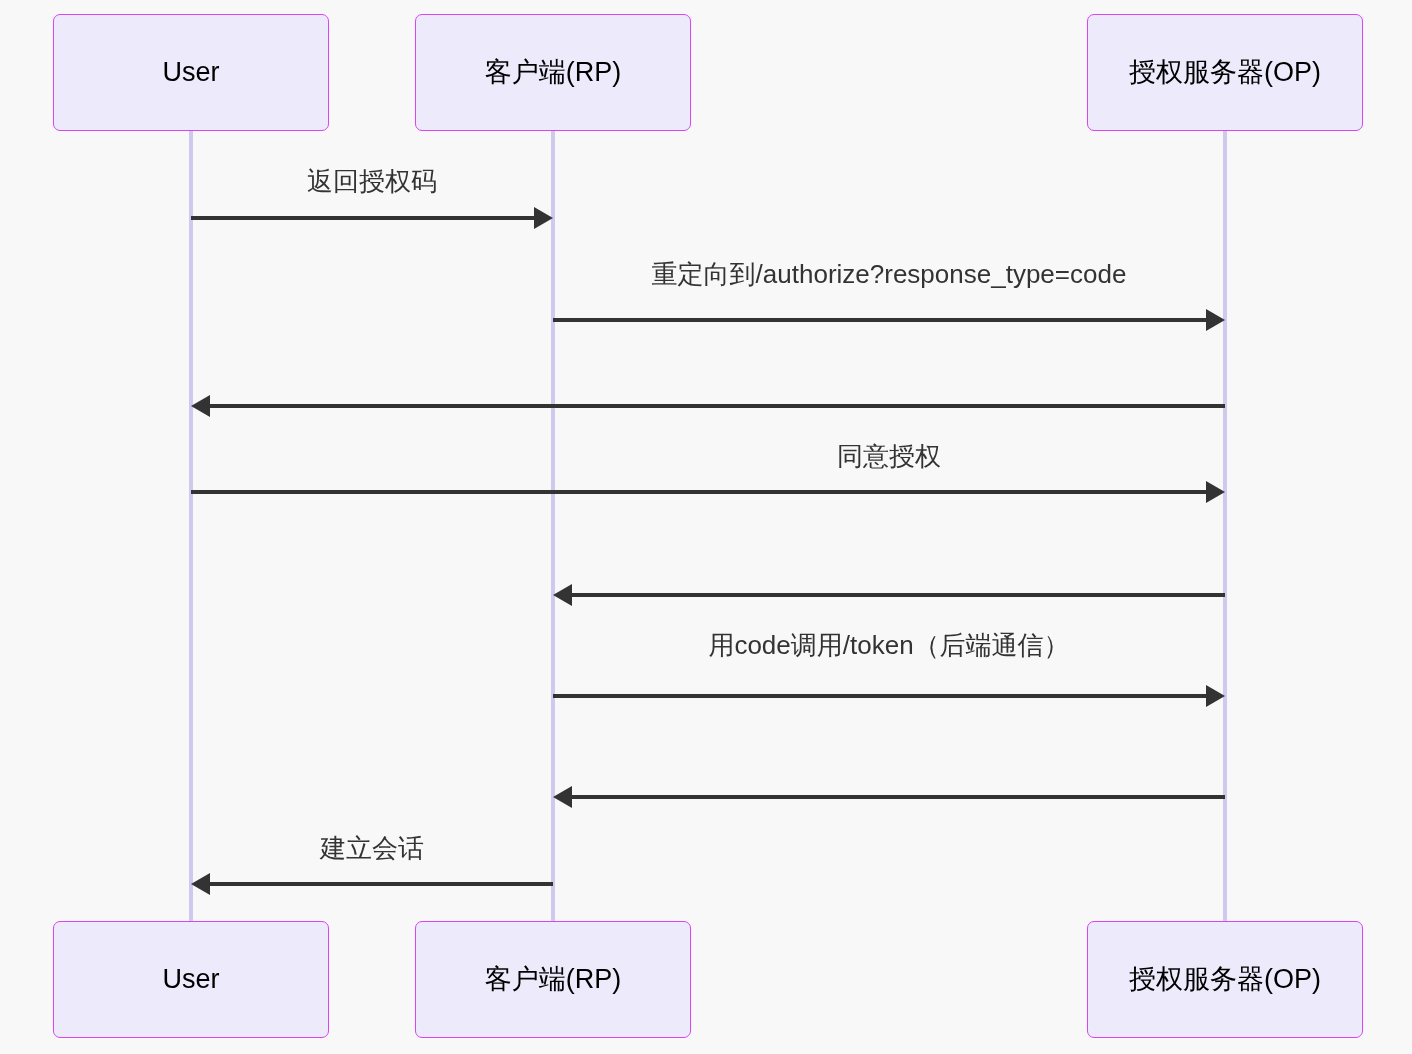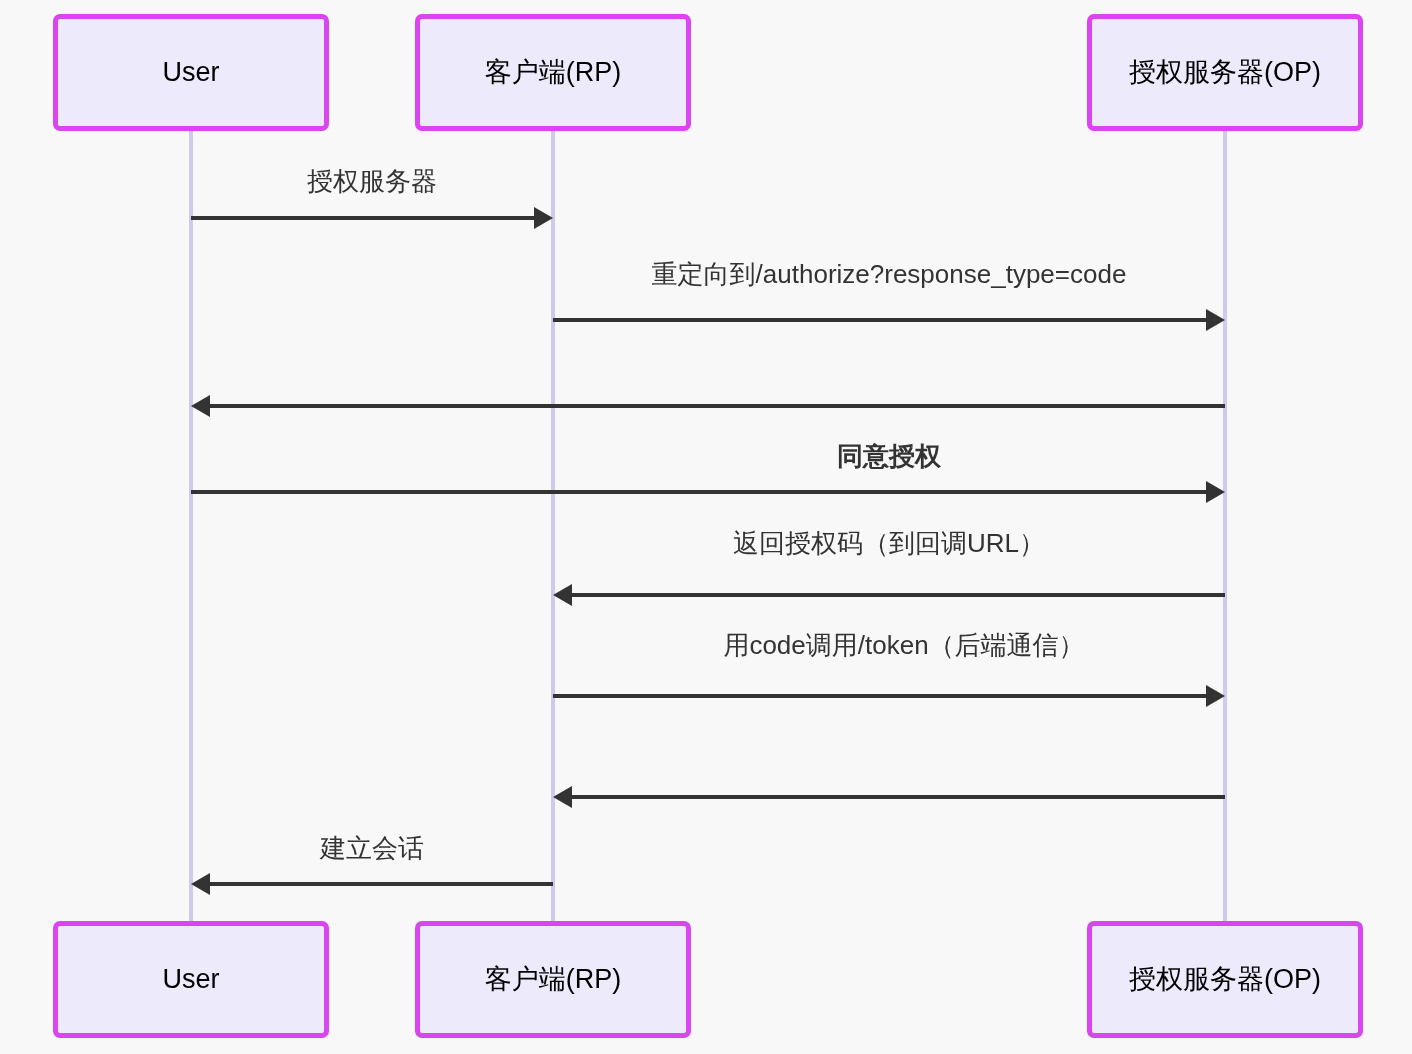--- a/index.html
+++ b/index.html
@@ -20,21 +20,21 @@
     width: 4px;
     background: #cfc9ef;
     top: 131px;
     height: 790px;
   }
   .participant-box {
     position: absolute;
     width: 276px;
     height: 117px;
     background: #eceafb;
-    border: 5px solid #d946ef;
+    border: 1px solid #d946ef;
     border-radius: 7px;
     box-sizing: border-box;
     display: flex;
     align-items: center;
     justify-content: center;
   }
   .participant-label {
     font-size: 27px;
     color: #000000;
     line-height: 1;
@@ -89,40 +89,39 @@
   <div class="participant-box" style="left:53px; top:921px;">
     <span class="participant-label">User</span>
   </div>
   <div class="participant-box" style="left:415px; top:921px;">
     <span class="participant-label">客户端(RP)</span>
   </div>
   <div class="participant-box" style="left:1087px; top:921px;">
     <span class="participant-label">授权服务器(OP)</span>
   </div>
 
-  <div class="msg-label" style="left:191px; top:168px; width:362px;">授权服务器</div>
+  <div class="msg-label" style="left:191px; top:168px; width:362px;">返回授权码</div>
   <div class="msg-line" style="left:191px; top:216px; width:343px;"></div>
   <div class="arrow-head right" style="left:534px; top:207px;"></div>
 
   <div class="msg-label" style="left:553px; top:261px; width:672px;">重定向到/authorize?response_type=code</div>
   <div class="msg-line" style="left:553px; top:318px; width:653px;"></div>
   <div class="arrow-head right" style="left:1206px; top:309px;"></div>
 
   <div class="msg-line" style="left:210px; top:404px; width:1015px;"></div>
   <div class="arrow-head left" style="left:191px; top:395px;"></div>
 
-  <div class="msg-label" style="left:553px; top:443px; width:672px;font-weight:bold;">同意授权</div>
+  <div class="msg-label" style="left:553px; top:443px; width:672px;">同意授权</div>
   <div class="msg-line" style="left:191px; top:490px; width:1015px;"></div>
   <div class="arrow-head right" style="left:1206px; top:481px;"></div>
 
-  <div class="msg-label" style="left:553px; top:530px; width:672px;">返回授权码（到回调URL）</div>
   <div class="msg-line" style="left:572px; top:593px; width:653px;"></div>
   <div class="arrow-head left" style="left:553px; top:584px;"></div>
 
-  <div class="msg-label" style="left:568px; top:632px; width:672px;">用code调用/token（后端通信）</div>
+  <div class="msg-label" style="left:553px; top:632px; width:672px;">用code调用/token（后端通信）</div>
   <div class="msg-line" style="left:553px; top:694px; width:653px;"></div>
   <div class="arrow-head right" style="left:1206px; top:685px;"></div>
 
   <div class="msg-line" style="left:572px; top:795px; width:653px;"></div>
   <div class="arrow-head left" style="left:553px; top:786px;"></div>
 
   <div class="msg-label" style="left:191px; top:835px; width:362px;">建立会话</div>
   <div class="msg-line" style="left:210px; top:882px; width:343px;"></div>
   <div class="arrow-head left" style="left:191px; top:873px;"></div>
 

